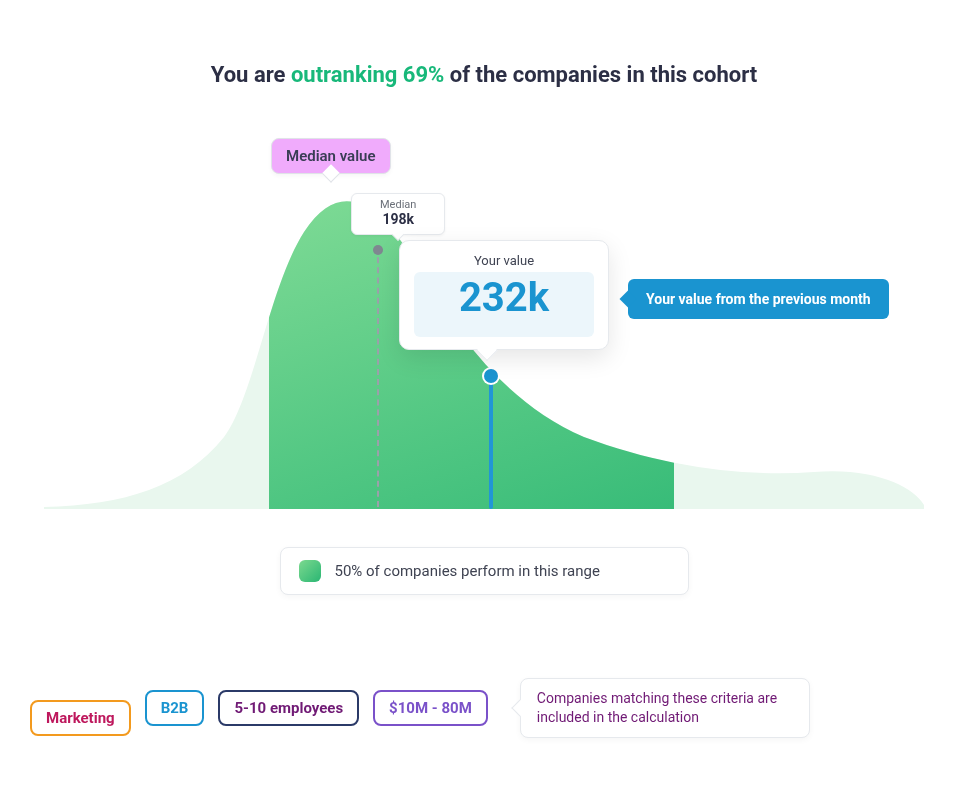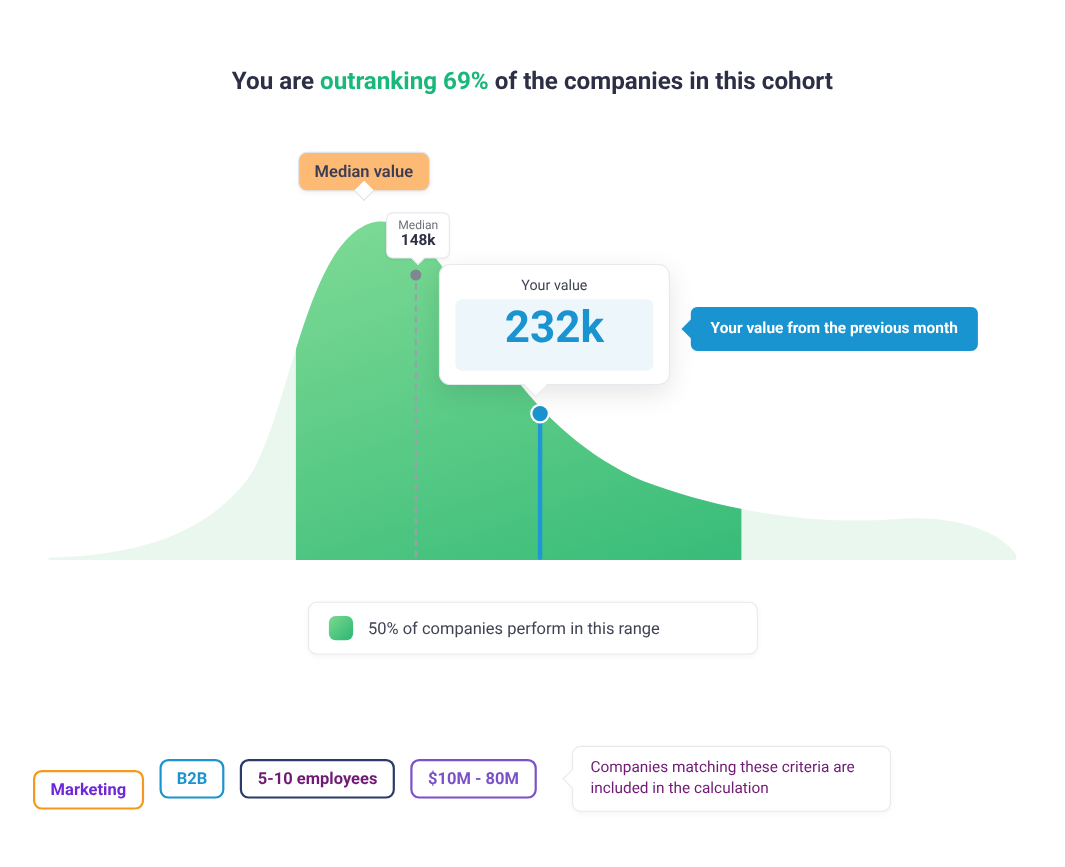--- a/index.html
+++ b/index.html
@@ -64,21 +64,21 @@
     top: 252px;
     width: 14px; height: 14px;
     border-radius: 50%;
     background: #1a94d0;
     box-shadow: 0 0 0 2px #fff;
   }
   .label-median-chip {
     position: absolute;
     left: 227px;
     top: 21px;
-    background: #fdba74;
+    background: #f0abfc;
     border: 1px solid #e0e3e8;
     border-radius: 8px;
     padding: 8px 14px;
     font-size: 15px;
     font-weight: 600;
     color: #3a3d55;
     box-shadow: 0 2px 4px rgba(0,0,0,0.04);
   }
   .label-median-chip::after {
     content:"";
@@ -91,21 +91,21 @@
     border-right:1px solid #e0e3e8;
     border-bottom:1px solid #e0e3e8;
   }
   .median-small {
     position: absolute;
     left: 307px;
     top: 76px;
     background: #fff;
     border: 1px solid #e6e9ed;
     border-radius: 6px;
-    padding: 4px 10px 6px;
+    padding: 4px 28px 6px;
     font-size: 11px;
     color: #6b7079;
     text-align: center;
     line-height: 1.2;
     box-shadow: 0 1px 3px rgba(0,0,0,0.05);
   }
   .median-small .val {
     font-size: 14px;
     font-weight: 700;
     color: #2c2f45;
@@ -207,21 +207,21 @@
     gap: 14px;
   }
   .pill {
     background: #fff;
     border-radius: 8px;
     padding: 7px 14px;
     font-size: 15px;
     font-weight: 700;
     border: 2px solid;
   }
-  .pill.marketing { color:#6d28d9; border-color:#f39a1e;margin-top:20px; }
+  .pill.marketing { color:#be185d; border-color:#f39a1e;margin-top:20px; }
   .pill.b2b { color:#1a94d0; border-color:#1a94d0; }
   .pill.emp { color:#701a75; border-color:#2b3a68; }
   .pill.rev { color:#7a51c9; border-color:#7a51c9; }
   .crit-tip {
     position: relative;
     background: #fff;
     border: 1px solid #e6e9ed;
     border-radius: 8px;
     padding: 10px 16px;
     font-size: 14px;
@@ -283,21 +283,21 @@
 
   <div class="median-line"></div>
   <div class="median-dot"></div>
   <div class="your-line"></div>
   <div class="your-dot"></div>
 
   <div class="label-median-chip">Median value</div>
 
   <div class="median-small">
     <span>Median</span>
-    <span class="val">148k</span>
+    <span class="val">198k</span>
   </div>
 
   <div class="your-card">
     <div class="title">Your value</div>
     <span class="big">232k</span>
   </div>
 
   <div class="blue-tooltip">Your value from the previous month</div>
 </div>
 

